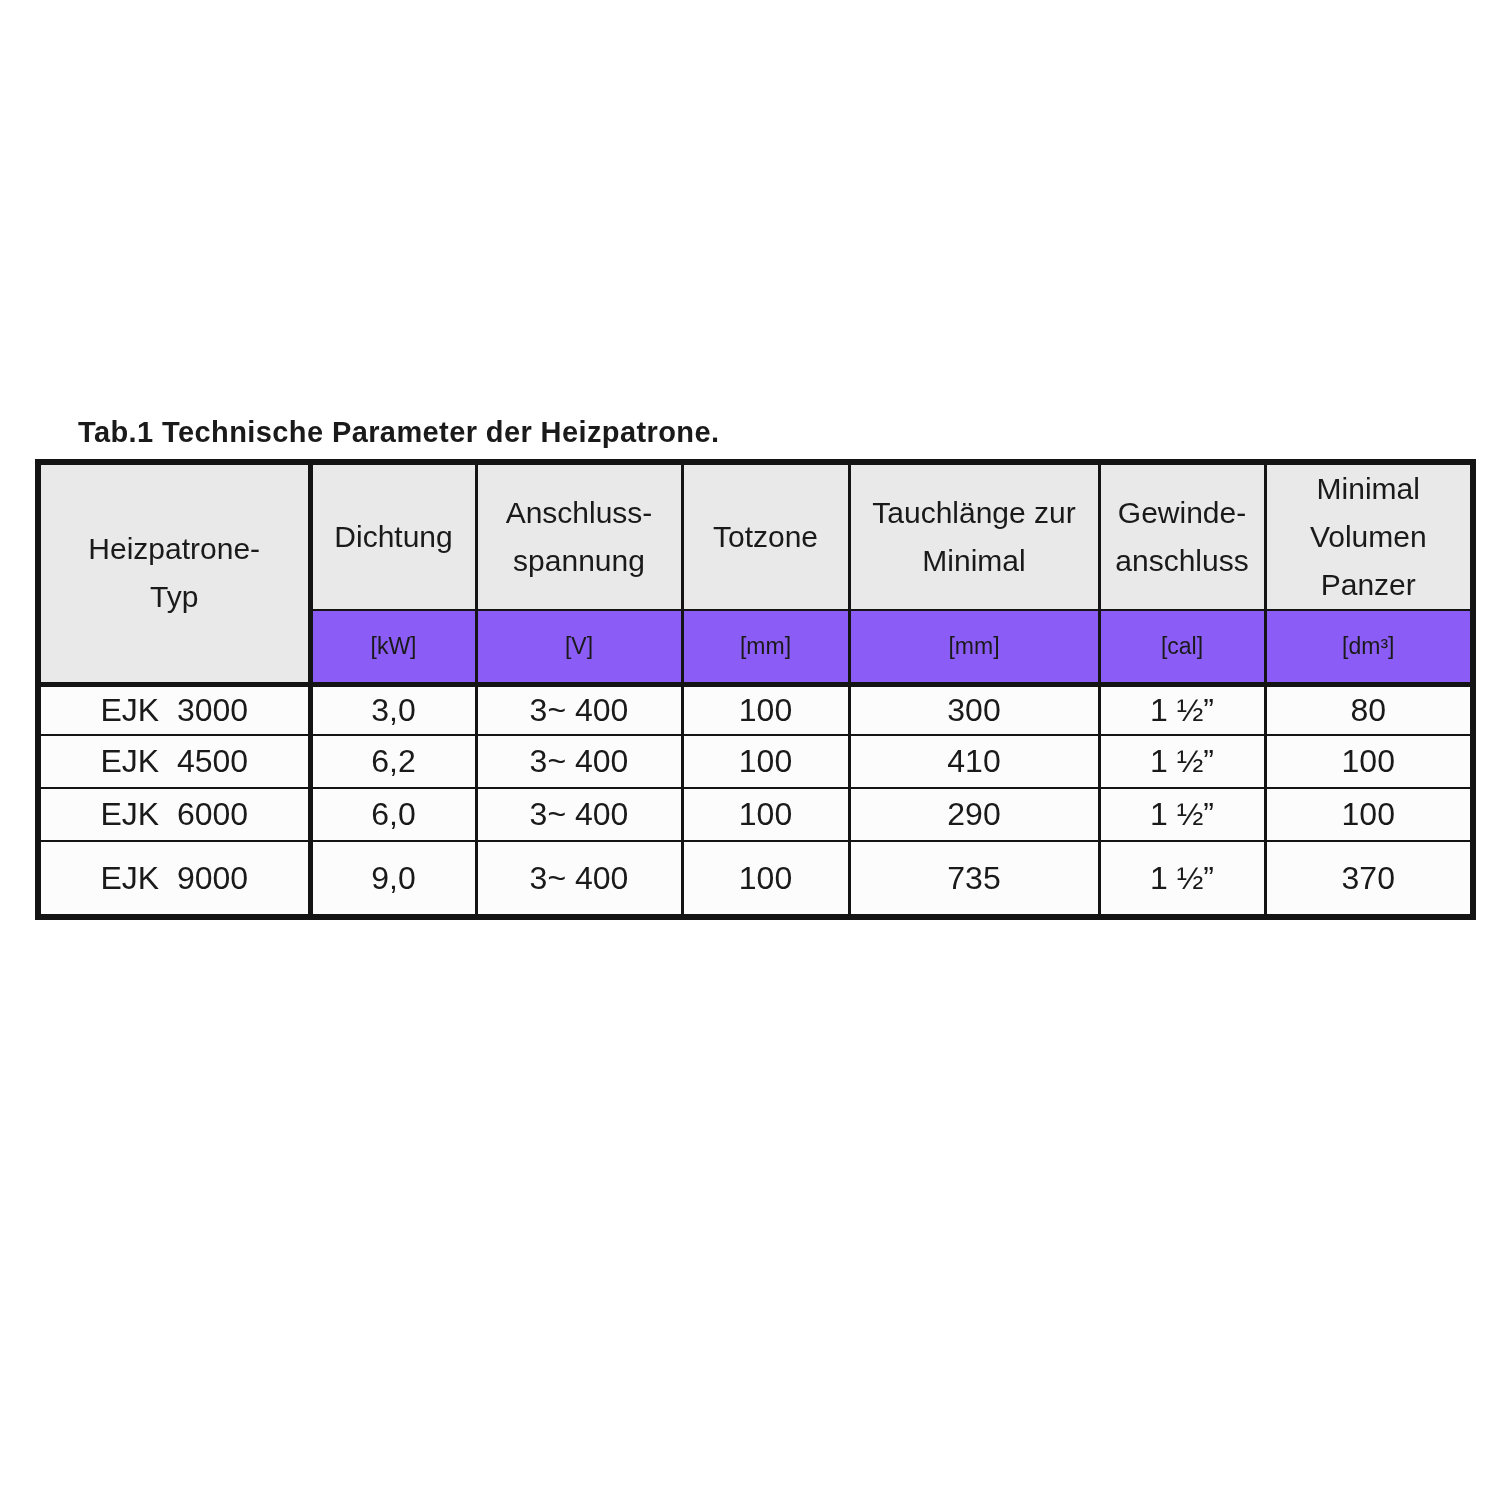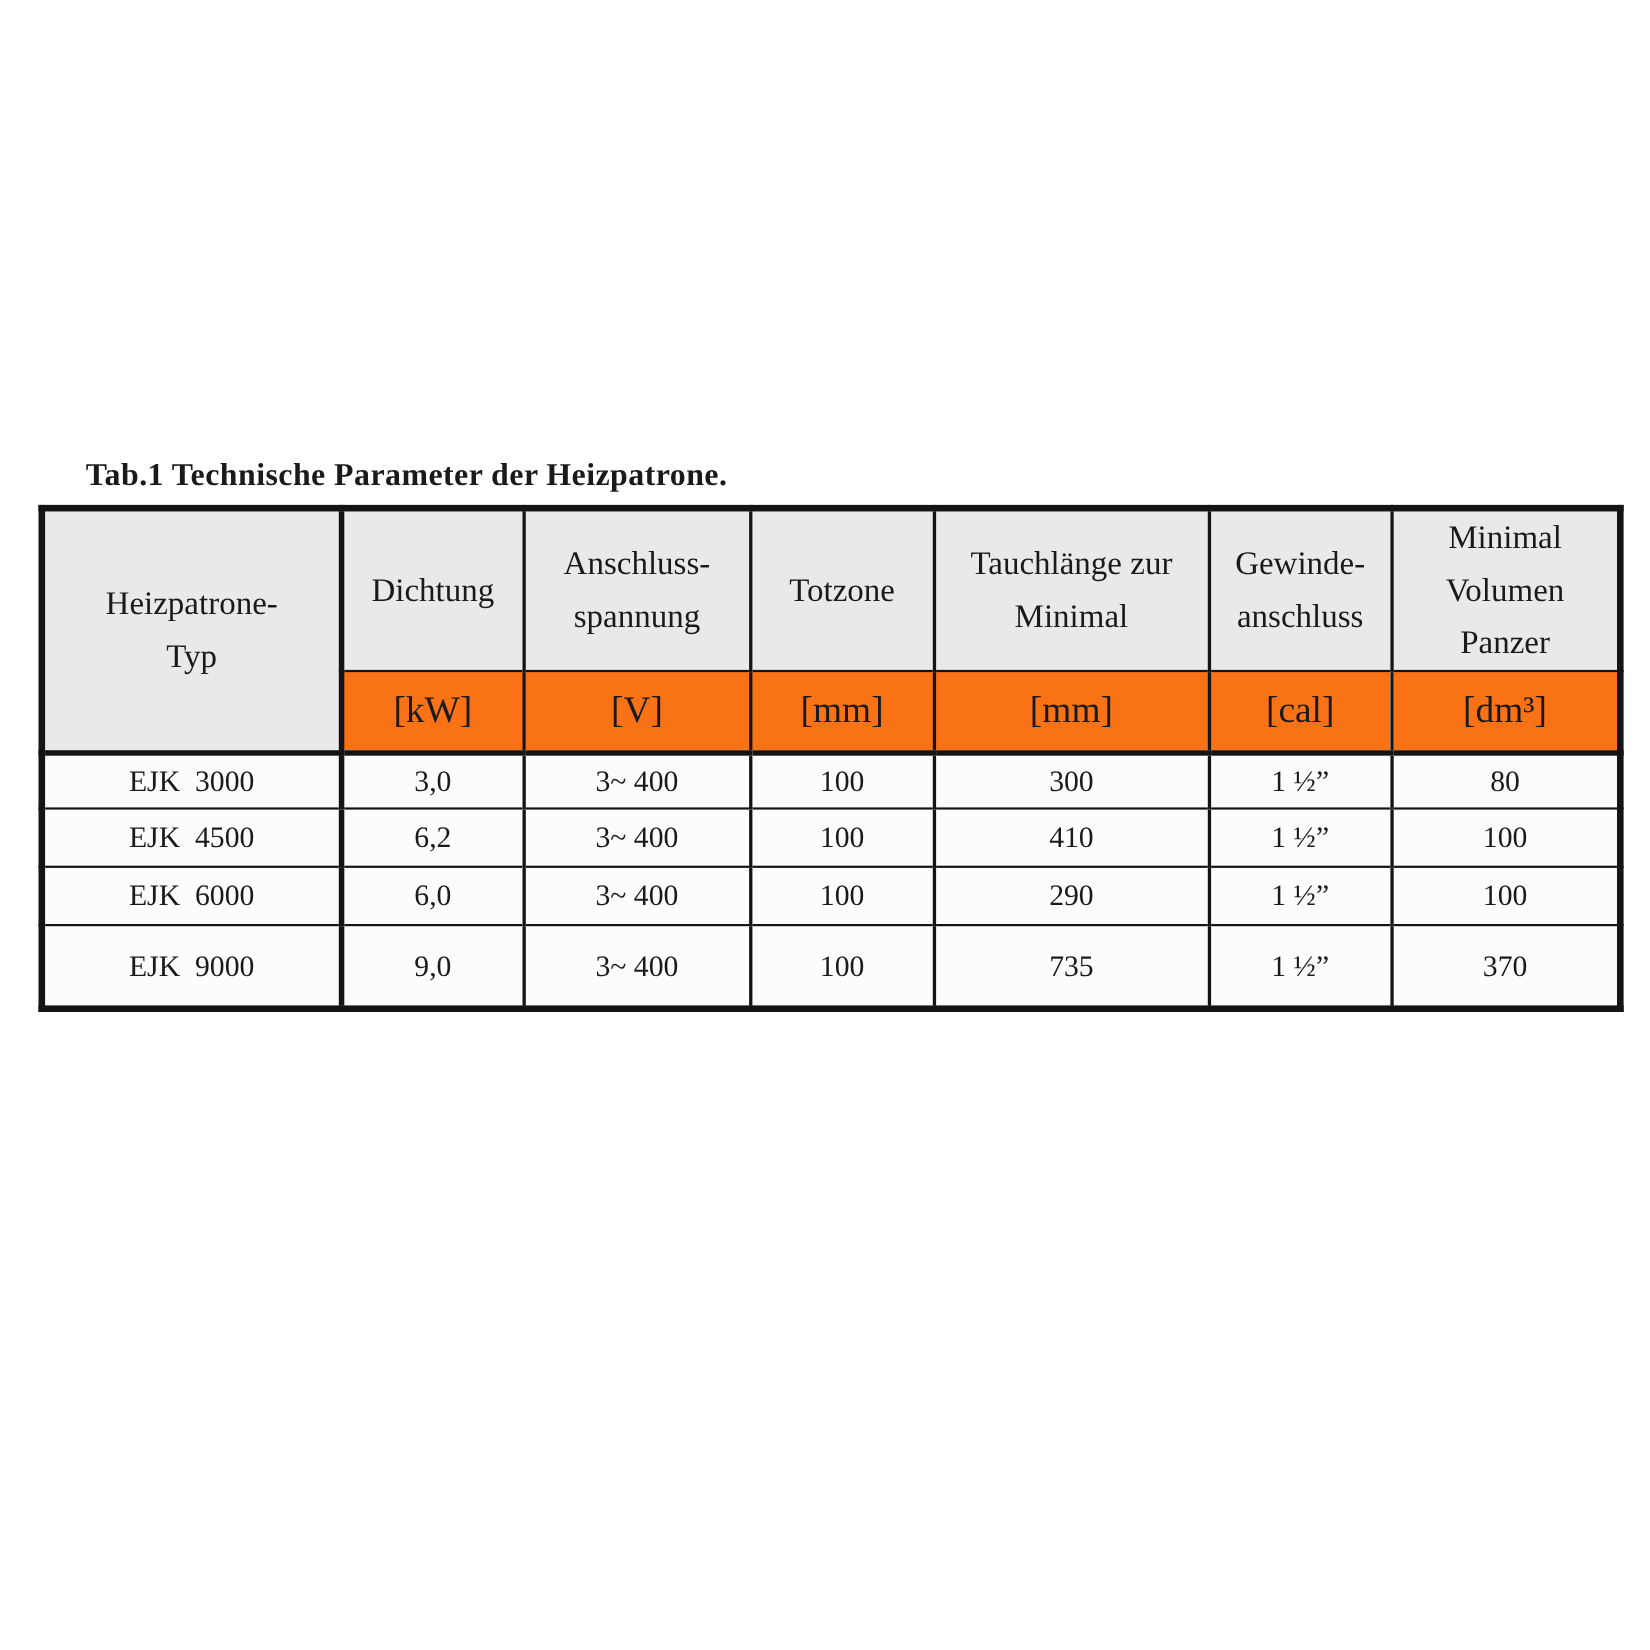--- a/index.html
+++ b/index.html
@@ -5,21 +5,21 @@
   html, body {
     margin: 0;
     padding: 0;
     background: #ffffff;
   }
   .page {
     position: relative;
     width: 1500px;
     height: 1500px;
     background: #ffffff;
-    font-family: Liberation Serif, serif;
+    font-family: Liberation Sans, sans-serif;
     color: #1a1a1a;
     overflow: hidden;
   }
   .doc-title {
     position: absolute;
     left: 78px;
     top: 416px;
     font-size: 29px;
     font-weight: bold;
     letter-spacing: 0.4px;
@@ -46,30 +46,30 @@
     overflow: hidden;
   }
   
   .hdr {
     background: #e9e9e9;
     font-size: 30px;
     line-height: 48px;
     white-space: pre-line;
   }
   .unit {
-    background: #f97316;
-    font-size: 34px;
+    background: #8b5cf6;
+    font-size: 23px;
   }
   
   .typ-col { border-right-width: 5px !important; }
   .hdr-bottom { border-bottom-width: 5px !important; }
   
   .cell {
     background: #fcfcfc;
-    font-size: 27px;
+    font-size: 32px;
     white-space: pre;
   }
   
   .r-name { height: 144px; }
   .r-unit { height: 74px; }
   .r-d1 { height: 51px; }
   .r-d2 { height: 53px; }
   .r-d3 { height: 53px; }
   .r-d4 { height: 76px; }
 </style>

